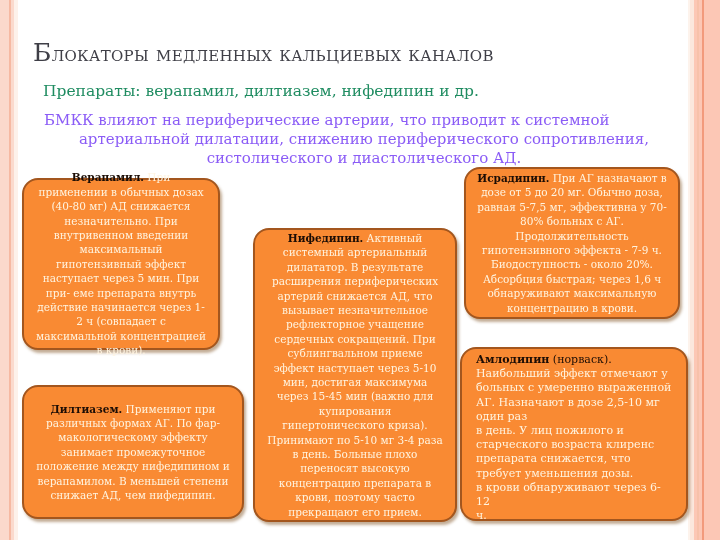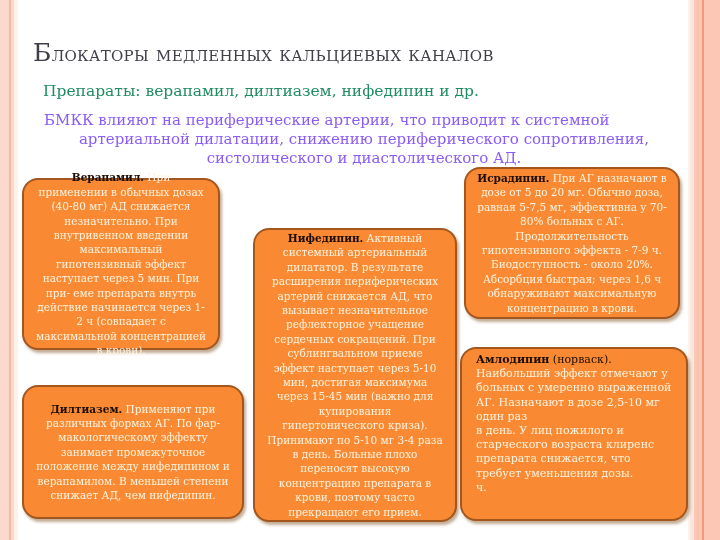--- a/index.html
+++ b/index.html
@@ -74,15 +74,16 @@
   <div class="inner">
     <div><span class="name">Амлодипин</span><span style="color:#1c0d05"> (норваск).</span></div>
     <div>Наибольший эффект отмечают у</div>
     <div>больных с умеренно выраженной</div>
     <div>АГ. Назначают в дозе 2,5-10 мг</div>
     <div>один раз</div>
     <div>в день. У лиц пожилого и</div>
     <div>старческого возраста клиренс</div>
     <div>препарата снижается, что</div>
     <div>требует уменьшения дозы.</div>
+    <div>в крови обнаруживают через 6-12</div>
     <div>ч.</div>
   </div>
 </div>
 
 </body></html>

